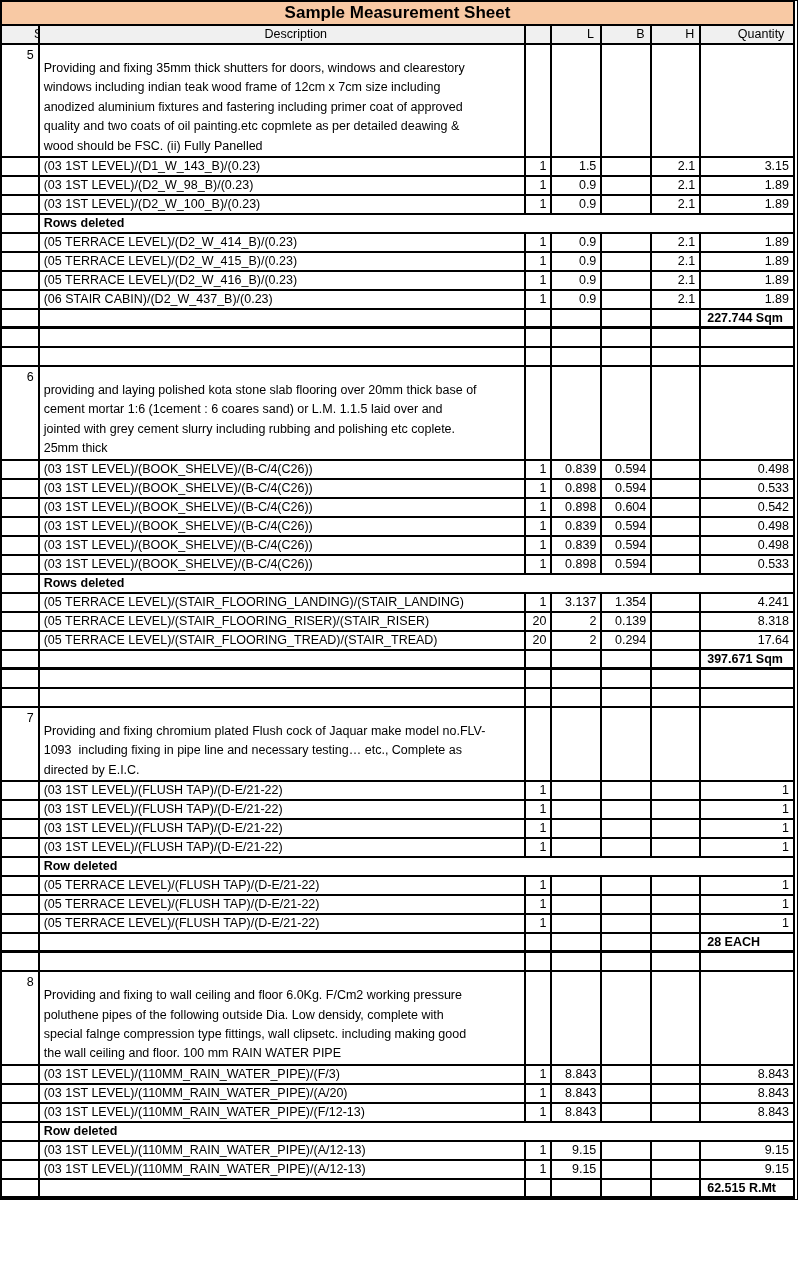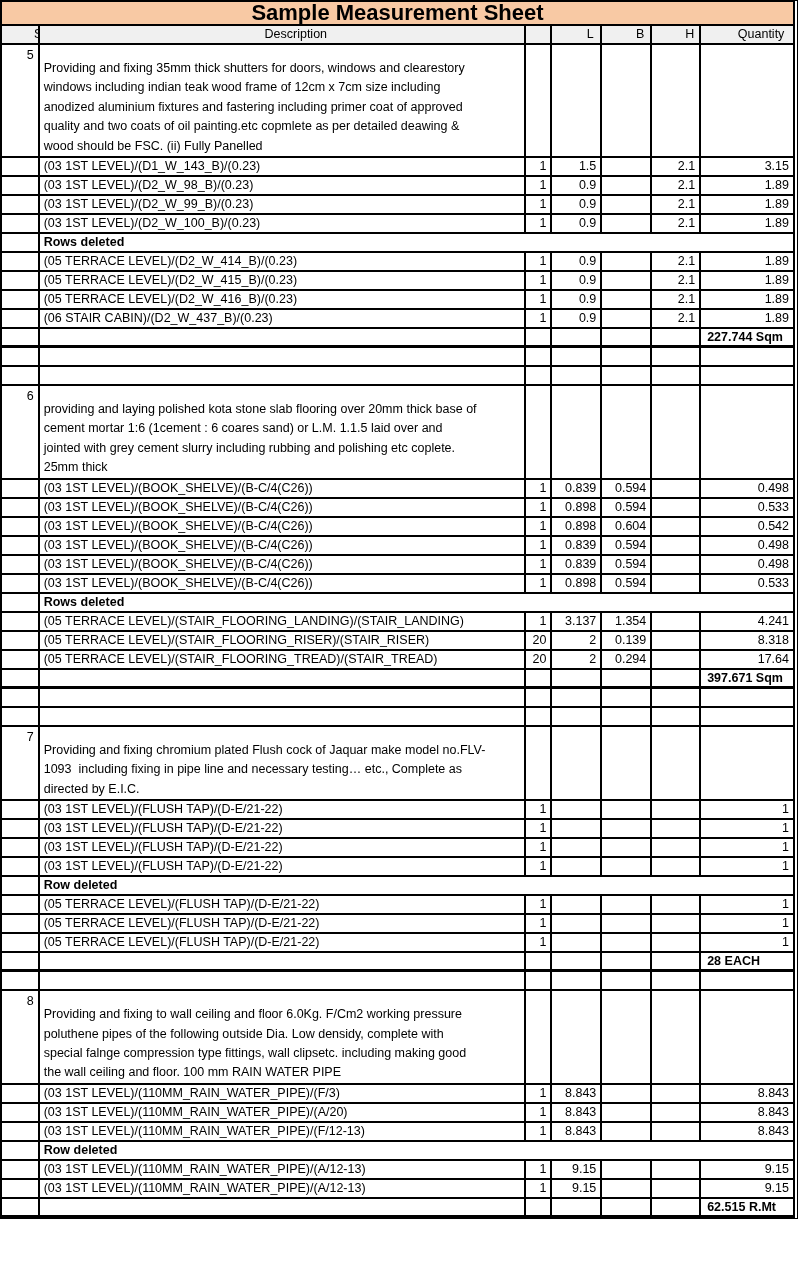--- a/index.html
+++ b/index.html
@@ -11,21 +11,21 @@
   html,body{margin:0;padding:0;background:#ffffff;}
   body{font-family:"Liberation Sans",sans-serif;color:var(--text);}
   .sheet{width:796px;border:1px solid var(--border);}
   table{border-collapse:separate;border-spacing:0;table-layout:fixed;width:794px;
         border-top:1px solid var(--border);border-left:1px solid var(--border);}
   td,th{border-right:2px solid var(--border);border-bottom:2px solid var(--border);
         padding:0 4px;font-size:12.5px;overflow:hidden;white-space:nowrap;
         height:17px;line-height:17px;box-sizing:content-box;}
   
   .title-cell{background:var(--title-bg);text-align:center;font-weight:bold;
-        font-size:22px;height:22px;line-height:22px;}
+        font-size:17px;height:22px;line-height:22px;}
   
   .head-cell{background:var(--header-bg);text-align:center;font-weight:normal;
         font-size:12.5px;padding-left:32px;}
   
   .c-sr{text-align:right;}
   .c-num{text-align:right;}
   .c-desc{text-align:left;}
   
   .r-desc td{vertical-align:top;}
   .r-desc .c-desc{white-space:pre;line-height:19.4px;padding-top:14px;}
@@ -95,29 +95,20 @@
           <td class="c-sr"></td>
           <td class="c-desc">(03 1ST LEVEL)/(D2_W_98_B)/(0.23)</td>
           <td class="c-num">1</td>
           <td class="c-num">0.9</td>
           <td class="c-num"></td>
           <td class="c-num">2.1</td>
           <td class="c-num">1.89</td>
         </tr>
         <tr class="r-item">
           <td class="c-sr"></td>
-          <td class="c-desc">(03 1ST LEVEL)/(D2_W_99_B)/(0.23)</td>
-          <td class="c-num">1</td>
-          <td class="c-num">0.9</td>
-          <td class="c-num"></td>
-          <td class="c-num">2.1</td>
-          <td class="c-num">1.89</td>
-        </tr>
-        <tr class="r-item">
-          <td class="c-sr"></td>
           <td class="c-desc">(03 1ST LEVEL)/(D2_W_100_B)/(0.23)</td>
           <td class="c-num">1</td>
           <td class="c-num">0.9</td>
           <td class="c-num"></td>
           <td class="c-num">2.1</td>
           <td class="c-num">1.89</td>
         </tr>
         <tr class="r-deleted">
           <td class="c-sr"></td>
           <td class="c-del" colspan="6">Rows deleted</td>

